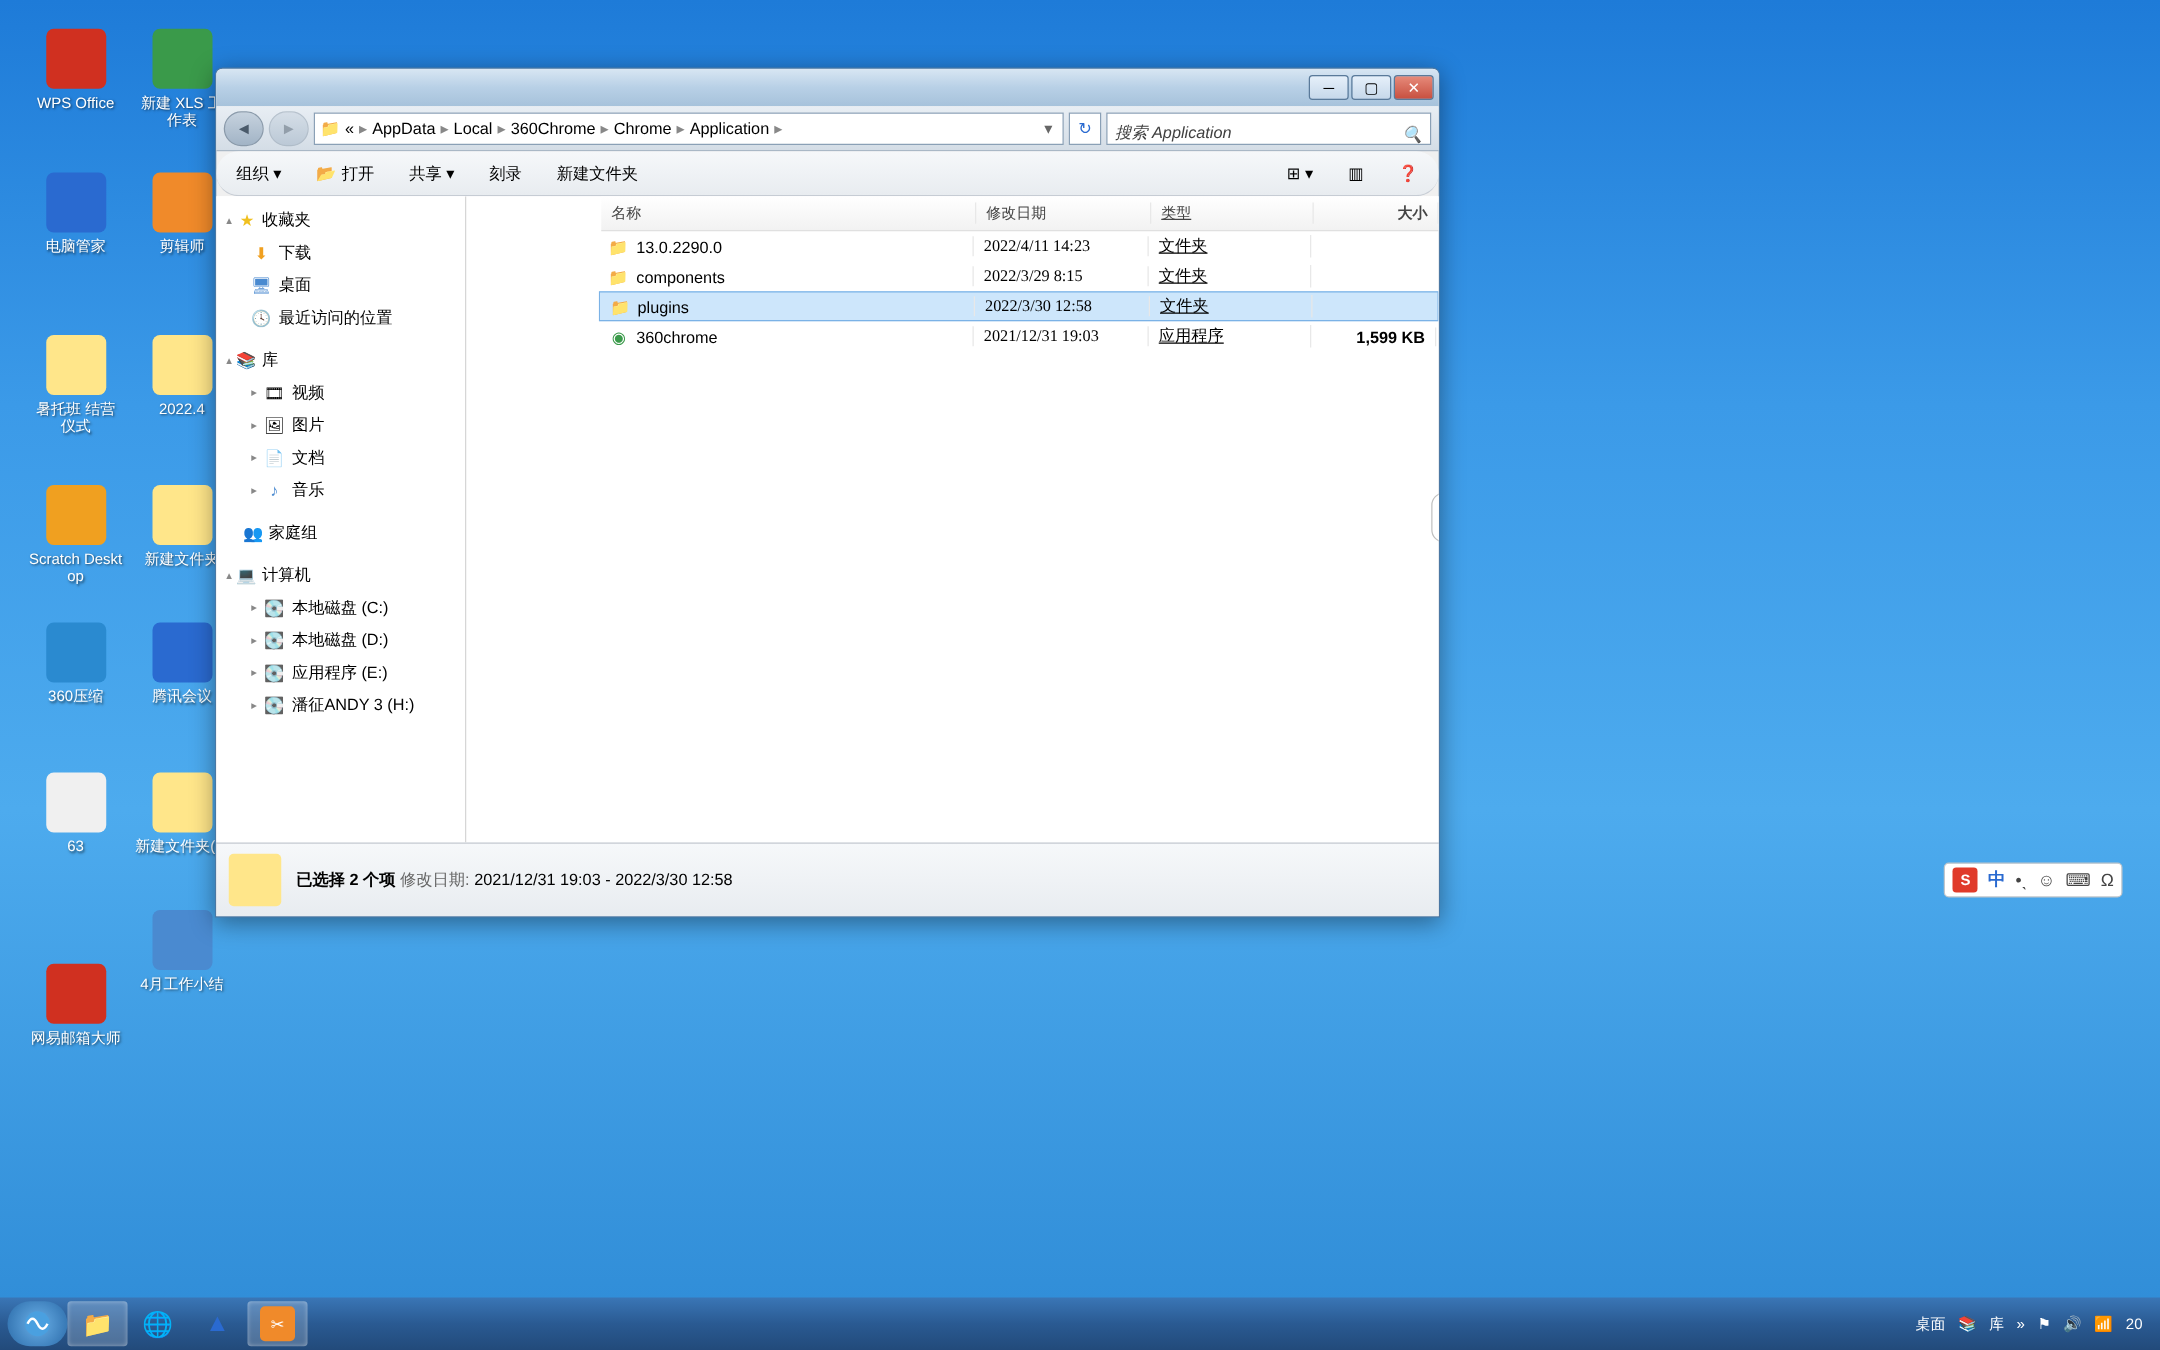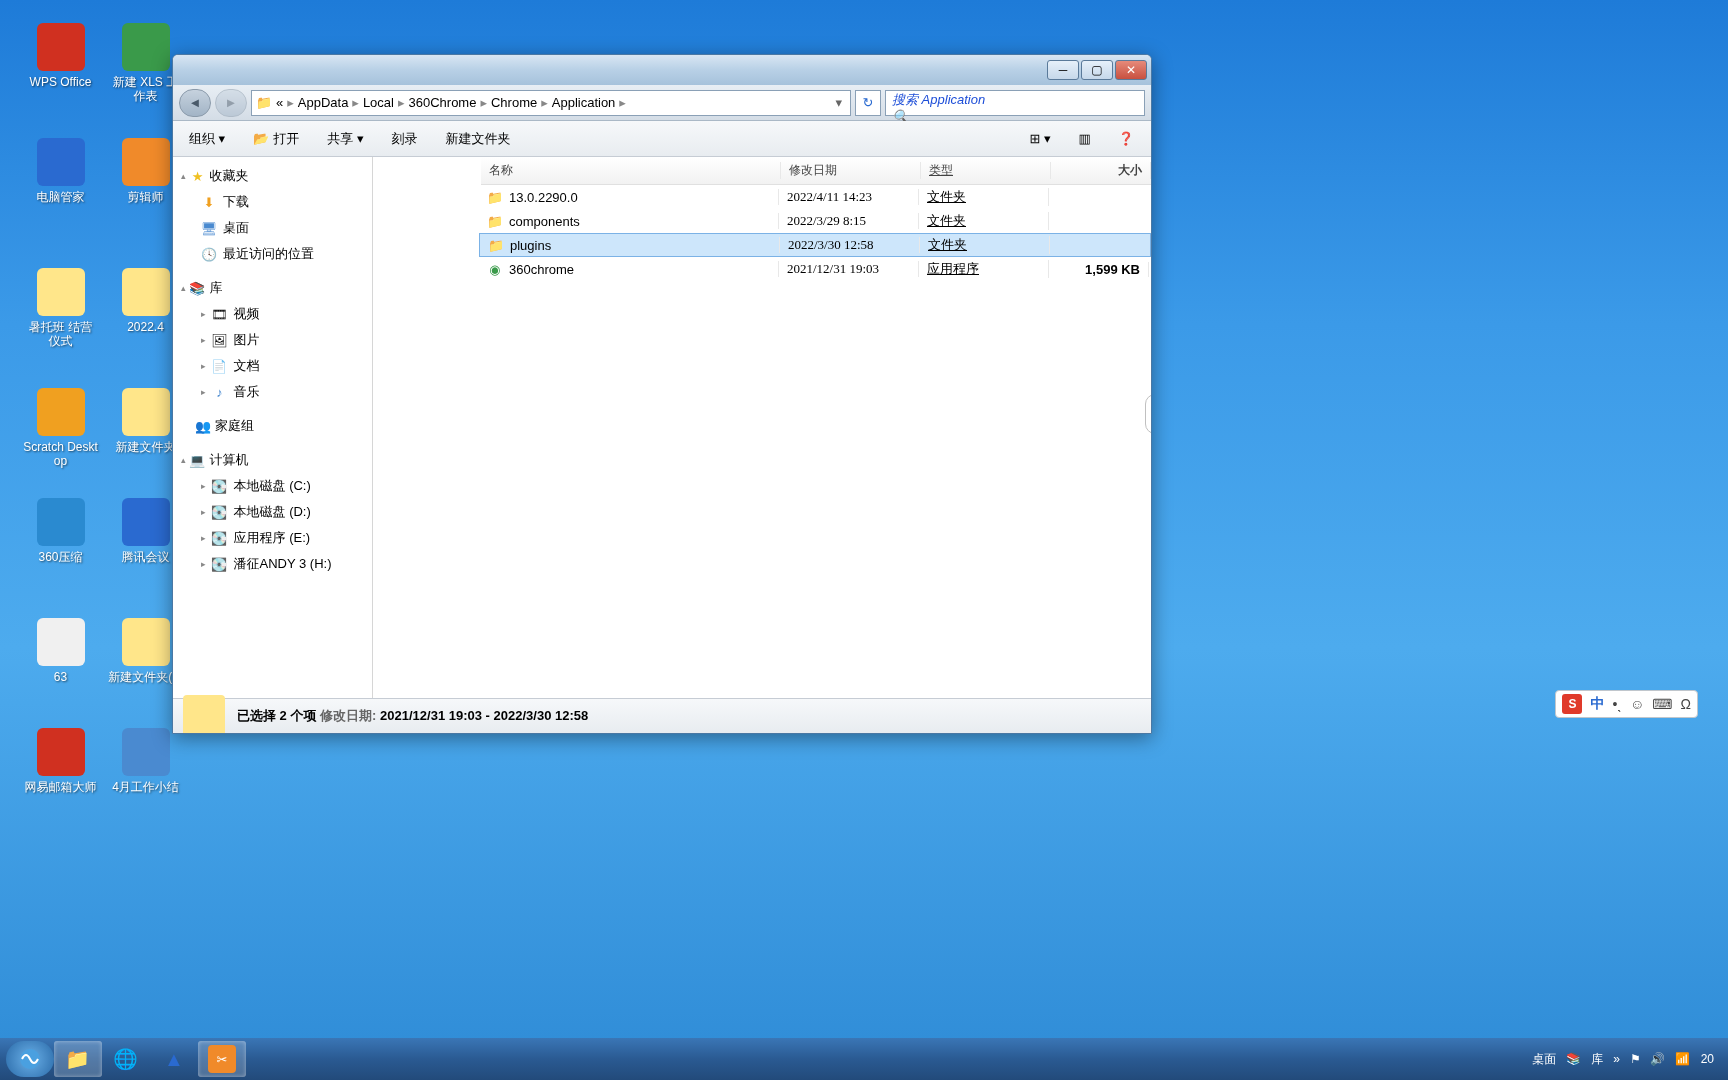--- a/index.html
+++ b/index.html
@@ -14,42 +14,42 @@
 
 .win { position:absolute; left:172px; top:54px; width:980px; height:680px; background:#f0f0f0; border:1px solid #4a78a4; border-radius:6px 6px 0 0; box-shadow:0 4px 20px rgba(0,0,0,.4); display:flex; flex-direction:column; overflow:hidden; }
 .titlebar { height:30px; background:linear-gradient(to bottom,#d8e6f3 0%,#b8d0e6 50%,#a6c2db 100%); display:flex; justify-content:flex-end; align-items:center; padding:0 4px; }
 .wbtn { width:32px; height:20px; margin-left:2px; border:1px solid #5a7a9a; border-radius:3px; background:linear-gradient(to bottom,#e6f0fa,#c6d8ea); display:flex; align-items:center; justify-content:center; font-size:12px; cursor:pointer; }
 .wbtn.cls { background:linear-gradient(to bottom,#e68a7a,#c85040); color:#fff; }
 .navbar { height:36px; background:linear-gradient(to bottom,#e8eef4,#d4dde6); display:flex; align-items:center; padding:0 6px; gap:4px; border-bottom:1px solid #aab8c6; }
 .navbtn { width:32px; height:28px; border-radius:14px; background:linear-gradient(to bottom,#c6d2de,#a2b4c6); border:1px solid #8a9aaa; display:flex; align-items:center; justify-content:center; color:#4a5a6a; cursor:pointer; }
 .addr { flex:1; height:26px; background:#fff; border:1px solid #8aa0b6; display:flex; align-items:center; padding:0 4px; font-size:13px; }
 .addr .seg { padding:0 4px; cursor:pointer; }
 .addr .sep { color:#888; }
-.search { width:260px; height:26px; background:#fff; border:1px solid #8aa0b6; display:flex; align-items:flex-start; padding:0 6px; color:#1d4ed8; font-style:italic;flex-direction:column; }
+.search { width:260px; height:26px; background:#fff; border:1px solid #8aa0b6; display:flex; align-items:flex-end; padding:0 6px; color:#404040; font-style:italic; }
 .menubar { height:28px; background:linear-gradient(to bottom,#f4f6f8,#e6eaef); display:flex; align-items:center; padding:0 8px; gap:18px; border-bottom:1px solid #c6ccd4; font-size:13px; }
-.toolbar { height:36px; background:linear-gradient(to bottom,#f6f8fa,#e8ecf0); display:flex; align-items:center; padding:0 8px; gap:12px; border-bottom:1px solid #c6ccd4; font-size:13px; }
+.toolbar { height:36px; background:linear-gradient(to bottom,#f6f8fa,#e8ecf0); display:flex; align-items:center; padding:0 8px; gap:12px; border-bottom:1px solid #c6ccd4; font-size:13px;border-radius:18px; }
 .tbtn { padding:4px 8px; cursor:pointer; display:flex; align-items:center; gap:4px; border-radius:3px; }
 .tspacer { flex:1; }
 .body { flex:1; display:flex; background:#fff; overflow:hidden; }
 .nav { width:200px; border-right:1px solid #d6d6d6; overflow-y:auto; background:#fff; padding:6px 0; }
 .navgrp { margin-bottom:8px; }
 .navhdr { padding:4px 8px; font-size:13px; display:flex; align-items:center; gap:4px; cursor:pointer; }
 .navitem { padding:4px 8px 4px 28px; font-size:13px; display:flex; align-items:center; gap:6px; cursor:pointer; }
 .tri { font-size:9px; color:#888; }
 .nic { width:16px; height:16px; display:inline-flex; align-items:center; justify-content:center; font-size:13px; }
 .main { flex:1; display:flex; flex-direction:column;align-items:flex-end; }
 .cols { height:28px; display:flex; align-items:center; border-bottom:1px solid #e0e0e0; font-size:12px; color:#444; background:linear-gradient(to bottom,#ffffff,#f2f2f2); }
 .col { padding:0 8px; border-right:1px solid #e8e8e8; }
 .c1 { width:300px; } .c2 { width:140px;font-family:Liberation Serif, serif; } .c3 { width:130px;text-decoration:underline; } .c4 { width:100px; text-align:right;font-weight:bold; }
 .rows { flex:1; overflow:auto; }
 .row { height:24px; display:flex; align-items:center; font-size:13px; cursor:pointer; }
 .row.sel { background:#cde6fb; border:1px solid #7bb2e6; }
 .row .c1 { display:flex; align-items:center; gap:6px; }
 .fic { width:16px; height:16px; display:inline-flex; align-items:center; justify-content:center; }
-.status { height:35px; background:linear-gradient(to bottom,#f6f8fa,#e8ecf0); border-top:1px solid #c6ccd4; display:flex; align-items:center; padding:0 10px; gap:12px; font-size:13px;font-weight:bold; }
+.status { height:59px; background:linear-gradient(to bottom,#f6f8fa,#e8ecf0); border-top:1px solid #c6ccd4; display:flex; align-items:center; padding:0 10px; gap:12px; font-size:13px; }
 .status .bigic { width:42px; height:42px; background:#ffe68a; border-radius:4px; }
 .chevron-collapse { position:absolute; right:-14px; top:50%; width:20px; height:40px; background:#fff; border:1px solid #c0c0c0; border-radius:10px 0 0 10px; display:flex; align-items:center; justify-content:center; cursor:pointer; }
 
 
 .ime { position:absolute; right:30px; top:690px; height:28px; background:#fff; border:1px solid #c0c6cc; border-radius:4px; display:flex; align-items:center; padding:0 6px; gap:8px; font-size:14px; color:#444; }
 .ime .s { width:20px; height:20px; background:#e03a2a; border-radius:3px; color:#fff; display:flex; align-items:center; justify-content:center; font-weight:bold; font-size:12px; }
 
 
 .taskbar { position:absolute; bottom:0; left:0; right:0; height:42px; background:linear-gradient(to bottom,#3a76b6 0%,#2a5a92 50%,#224a7a 100%); display:flex; align-items:center; padding:0 6px; }
 .start { width:48px; height:36px; border-radius:18px; background:radial-gradient(circle,#6ab0e8,#2a6aa8); display:flex; align-items:center; justify-content:center; cursor:pointer; }
@@ -106,21 +106,21 @@
       <div class="lbl">腾讯会议</div>
     </div>
     <div class="di" style="left: 15px; top: 610px;">
       <div class="ic" style="background:#f0f0f0"></div>
       <div class="lbl">63</div>
     </div>
     <div class="di" style="left: 100px; top: 610px;">
       <div class="ic" style="background:#ffe68a"></div>
       <div class="lbl">新建文件夹(2)</div>
     </div>
-    <div class="di" style="left: 15px; top: 720px;">
+    <div class="di" style="left: 15px; top: 763px;">
       <div class="ic" style="background:#d03020"></div>
       <div class="lbl">网易邮箱大师</div>
     </div>
     <div class="di" style="left: 100px; top: 720px;">
       <div class="ic" style="background:#4a8ad0"></div>
       <div class="lbl">4月工作小结</div>
     </div>
   </div>
 
 <div class="win">

